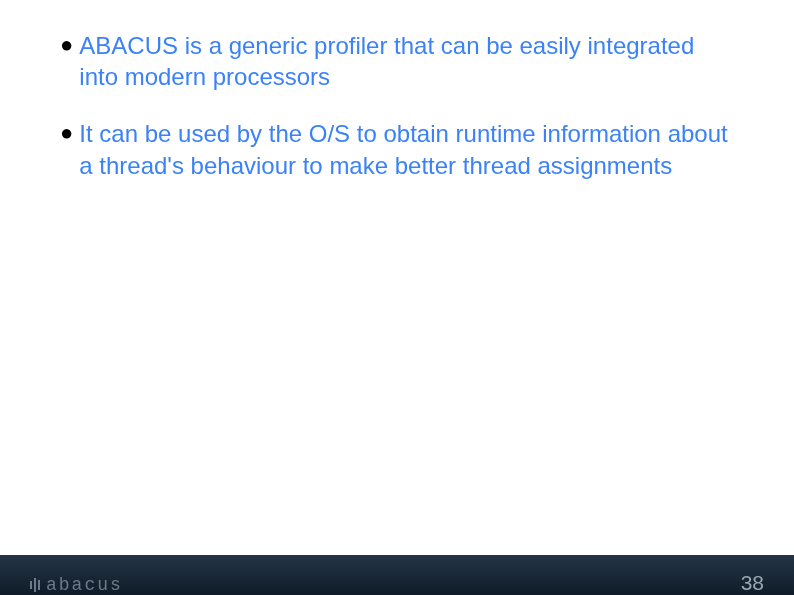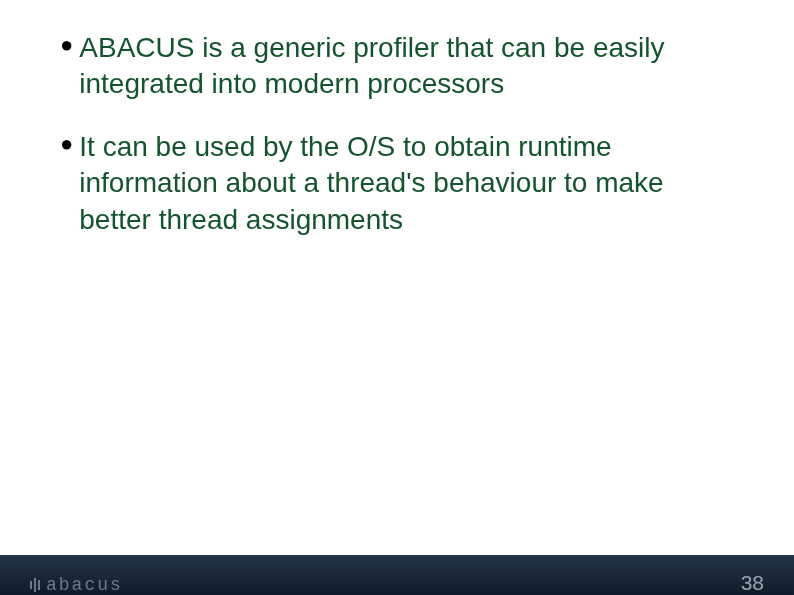--- a/index.html
+++ b/index.html
@@ -33,22 +33,22 @@
     margin-bottom: 26px;
   }
   .bullet-dot {
     font-size: 22px;
     line-height: 30px;
     color: #000;
     margin-right: 6px;
     flex-shrink: 0;
   }
   .bullet-text {
-    font-size: 28px;
-    color: #14532d;
+    font-size: 24px;
+    color: #3b82f6;
     line-height: 1.3;
   }
   .footer {
     position: absolute;
     bottom: 0;
     left: 0;
     width: 100%;
     height: 40px;
     background: linear-gradient(to bottom, #243547 0%, #0f1b28 100%);
     display: flex;

